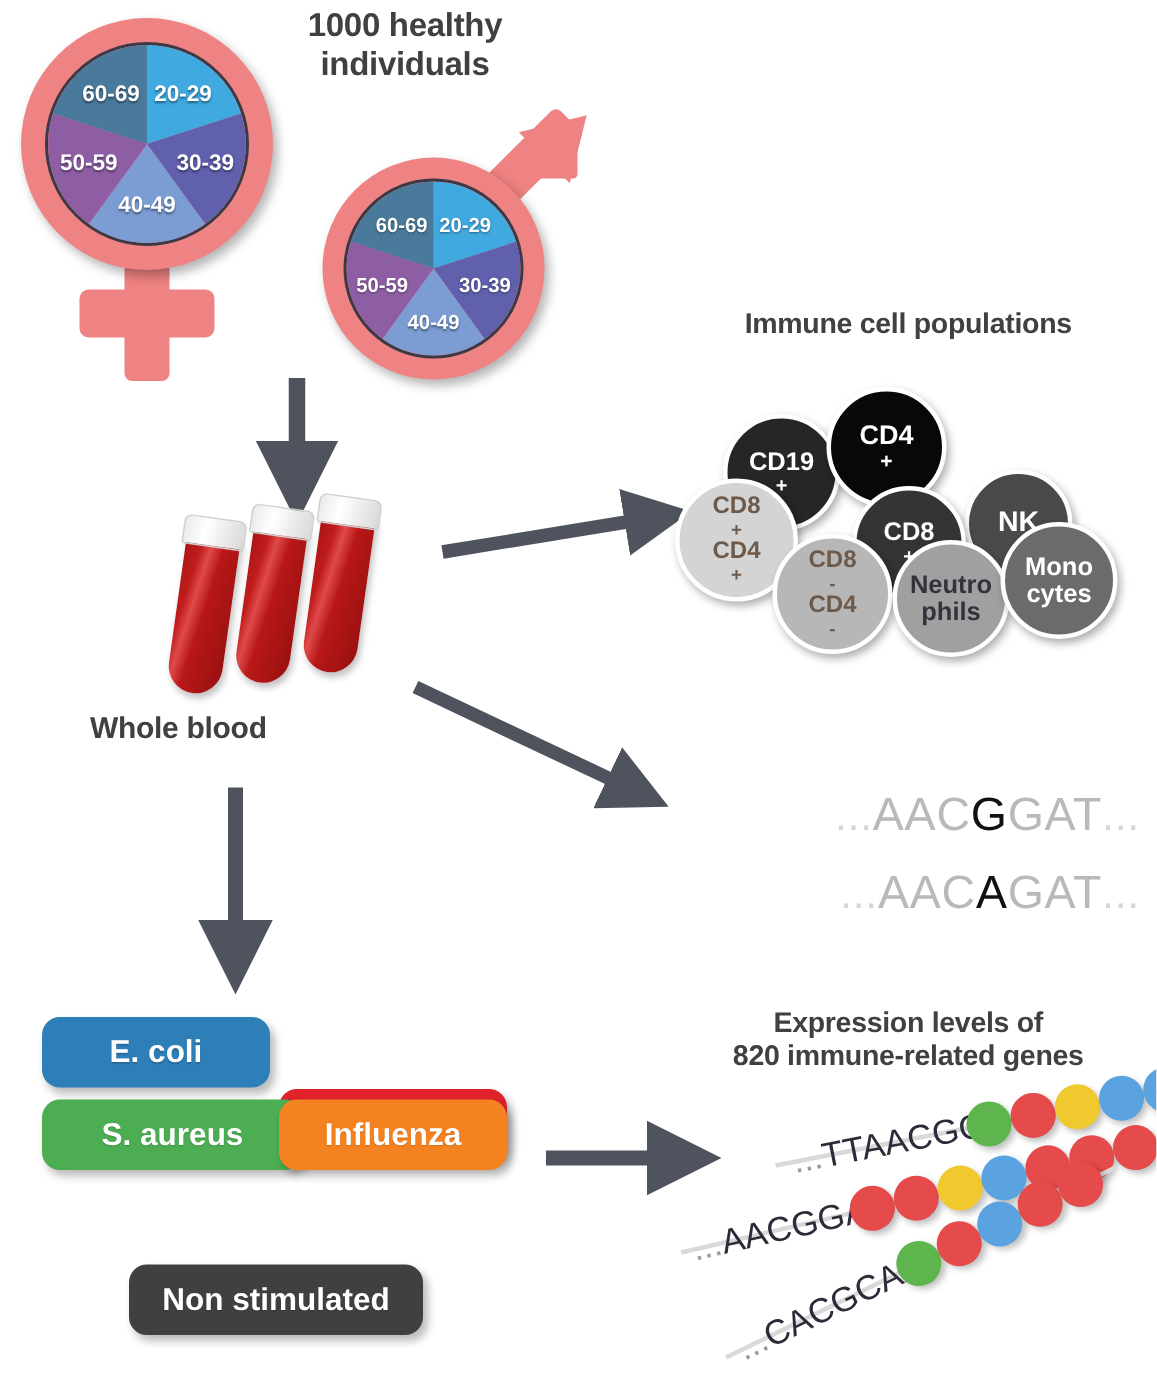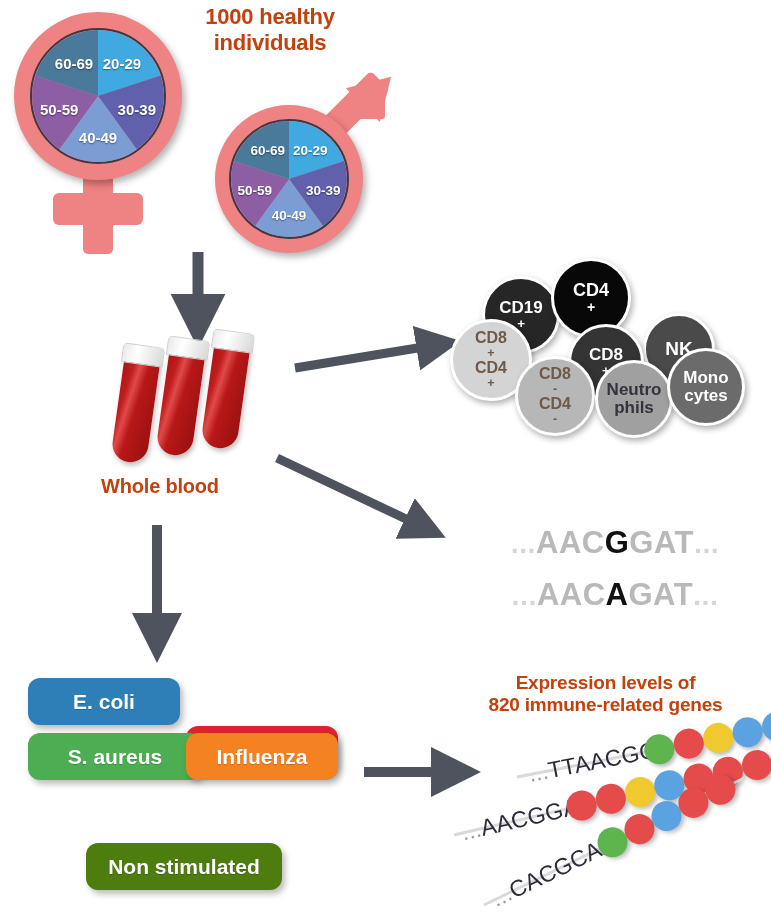--- a/index.html
+++ b/index.html
@@ -15,21 +15,21 @@
     width: 771px;
     height: 922px;
     background: #ffffff;
     overflow: hidden;
   }
   .abs { position: absolute; }
 
   
   .hdr {
     font-weight: bold;
-    color: #c2410c;
+    color: #404040;
     text-align: center;
     line-height: 1.16;
     letter-spacing: -0.2px;
   }
   #title-individuals {
     left: 160px; top: 4px; width: 220px;
     font-size: 22px;
   }
   #title-immune {
     left: 440px; top: 206px; width: 331px;
@@ -39,21 +39,21 @@
     left: 440px; top: 487px; width: 331px;
     font-size: 19px;
   }
   #title-expression {
     left: 440px; top: 672px; width: 331px;
     font-size: 19px;
   }
   #label-whole-blood {
     left: 60px; top: 475px; width: 200px;
     font-size: 20px;
-    text-align: center;
+    text-align: left;
   }
 
   
   .gender { position: absolute; }
   .sym-stroke {
     position: absolute;
     background: #ef8282;
   }
   .ring {
     position: absolute;
@@ -156,23 +156,23 @@
     box-shadow: 2px 3px 6px rgba(0,0,0,0.32);
   }
   .cell span { display: block; }
   .sup { font-size: 0.78em; vertical-align: super; }
 
   
   #snps { left: 470px; top: 525px; width: 290px; height: 95px; }
   .snp-line {
     position: absolute;
     left: 0; width: 290px;
-    text-align: center;
+    text-align: right;
     font-size: 31px;
-    font-weight: bold;
+    font-weight: normal;
     letter-spacing: 0.5px;
     color: #b9b9b9;
     white-space: nowrap;
   }
   .snp-line .dots { color: #d6d6d6; font-size: 0.92em; }
   .snp-line .hi { color: #111111; }
 
   
   #stim { left: 28px; top: 678px; width: 320px; height: 220px; }
   .pill {
@@ -296,20 +296,21 @@
       <div class="tube-neck"></div>
     </div>
     <div class="tube" style="left:90px; top:0px; transform:rotate(8deg);">
       <div class="tube-body"></div>
       <div class="tube-neck"></div>
     </div>
   </div>
 
   <div class="abs hdr" id="label-whole-blood">Whole blood</div>
 
+  <div class="abs hdr" id="title-immune">Immune cell populations</div>
   <div class="abs" id="cells">
       <div class="cell" style="left: 27px; top: 20px; width: 78px; height: 78px; background: rgb(38, 38, 38); color: rgb(255, 255, 255); font-size: 17px;">
         <div>
           <span>CD19<span class="sup">+</span></span>
         </div>
       </div>
       <div class="cell" style="left: 96px; top: 2px; width: 80px; height: 80px; background: rgb(8, 8, 8); color: rgb(255, 255, 255); font-size: 18px;">
         <div>
           <span>CD4<span class="sup">+</span></span>
         </div>
@@ -353,21 +354,21 @@
   <div class="abs" id="snps">
       <div class="snp-line" style="top: 0px;"><span class="dots">...</span><span>AAC</span><span class="hi">G</span><span>GAT</span><span class="dots">...</span></div>
       <div class="snp-line" style="top: 52px;"><span class="dots">...</span><span>AAC</span><span class="hi">A</span><span>GAT</span><span class="dots">...</span></div>
     </div>
 
   <div class="abs" id="stim">
       <div class="pill" style="left: 0px; top: 0px; width: 152px; height: 47px; background: rgb(46, 127, 184);">E. coli</div>
       <div class="pill" style="left: 158px; top: 0px; width: 152px; height: 47px; background: rgb(224, 35, 43); margin-top: 48px;">C. albicans</div>
       <div class="pill" style="left: 0px; top: 55px; width: 174px; height: 47px; background: rgb(76, 173, 82);">S. aureus</div>
       <div class="pill" style="left: 158px; top: 55px; width: 152px; height: 47px; background: rgb(245, 130, 32);">Influenza</div>
-      <div class="pill" style="left: 58px; top: 165px; width: 196px; height: 47px; background: #4d7c0f;">Non stimulated</div>
+      <div class="pill" style="left: 58px; top: 165px; width: 196px; height: 47px; background: #404040;">Non stimulated</div>
     </div>
 
   <div class="abs hdr" id="title-expression">
     <div>Expression levels of</div>
     <div>820 immune-related genes</div>
   </div>
   <div class="abs" id="dna">
       <div class="strand" style="left: 77px; top: 40px; width: 340px; height: 34px; transform: rotate(-11deg);">
         <div class="strand-line" style="width: 280px;"></div>
         <div class="strand-text" style="left: 12px;"><span class="dots">...</span><span>TTAACGG</span></div>

